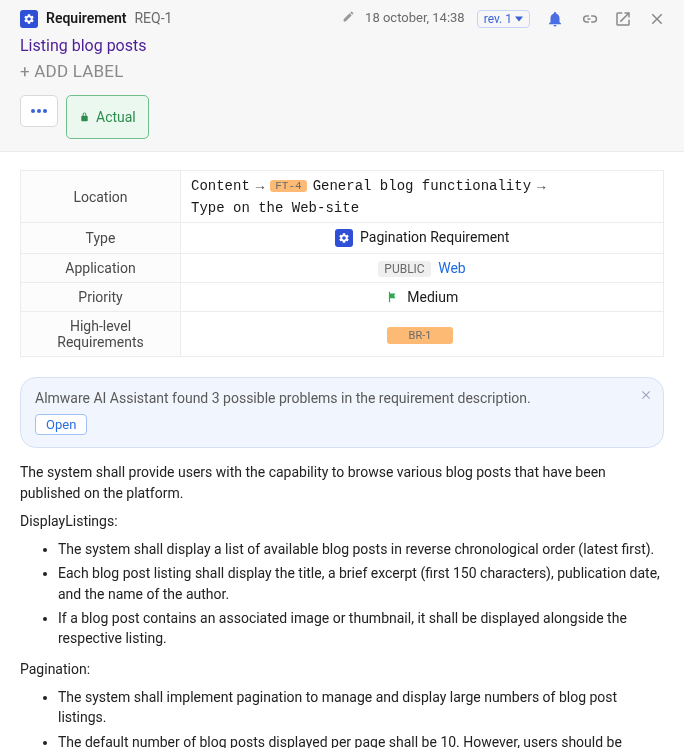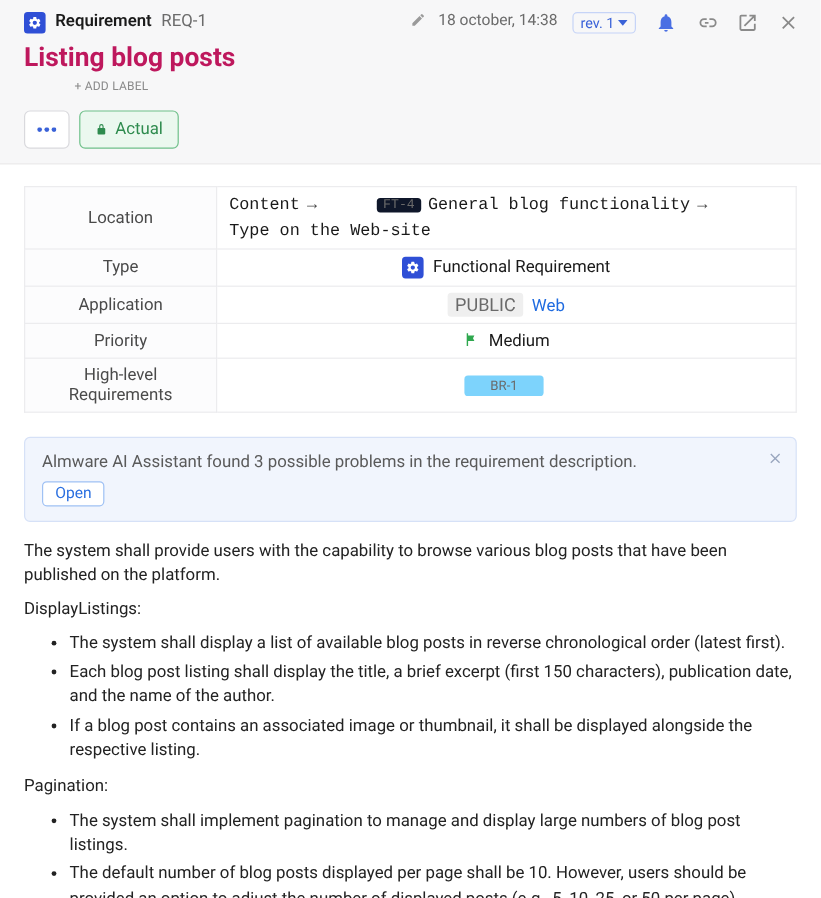--- a/index.html
+++ b/index.html
@@ -58,31 +58,30 @@
   }
   .rev-badge svg { width: 8px; height: 8px; fill: #3a62d8; }
   .hdr-icon {
     width: 18px; height: 18px;
     fill: #8a8a8a;
     margin-left: 8px;
     cursor: pointer;
   }
   .hdr-icon.bell { fill: #4a6fe3; }
   .title {
-    font-size: 22px;
-    font-weight: 700;
+    font-size: 16px;
+    font-weight: 400;
     margin-top: 8px;
-    color: #be185d;
+    color: #4c1d95;
   }
   .add-label {
-    font-size: 10px;
+    font-size: 17px;
     color: #8a8a8a;
     margin-top: 6px;
     letter-spacing: 0.2px;
-    margin-left: 42px;
   }
   .btn-row {
     display: flex;
     gap: 8px;
     margin-top: 14px;
   }
   .btn-more {
     border: 1px solid #d9d9dd;
     background: #fff;
     border-radius: 5px;
@@ -91,21 +90,21 @@
     align-items: center;
     justify-content: center;
     cursor: pointer;
   }
   .btn-more svg { width: 16px; height: 4px; fill: #3a62d8; }
   .btn-actual {
     border: 1px solid #6fc08a;
     background: #ebf8ef;
     border-radius: 5px;
     padding: 0 12px;
-    height: 32px;
+    height: 44px;
     display: inline-flex;
     align-items: center;
     gap: 6px;
     color: #2e8b4e;
     font-size: 14px;
     cursor: pointer;
   }
   .btn-actual svg { width: 11px; height: 12px; fill: #2e8b4e; }
 
   .props {
@@ -120,62 +119,61 @@
     text-align: center;
   }
   .props td.key {
     width: 160px;
     color: #4a4a4a;
     background: #fcfcfd;
   }
   .crumb { display: inline-flex; align-items: center; gap: 6px; flex-wrap: wrap; font-family: Liberation Mono, monospace;}
   .arrow { color: #4a4a4a; }
   .tag-ft {
-    background: #0f172a;
+    background: #fdba74;
     border-radius: 3px;
     padding: 0 5px;
     font-size: 11px;
     color: #6a6a6a;
-    margin-left: 44px;
   }
   .mini-icon {
     width: 18px; height: 18px;
     background: #2f4fd6;
     border-radius: 3px;
     display: inline-flex;
     align-items: center;
     justify-content: center;
     margin-right: 4px;
     vertical-align: middle;
   }
   .mini-icon svg { width: 12px; height: 12px; fill: #fff; }
   .pill-public {
     background: #efefef;
     border-radius: 3px;
     padding: 1px 6px;
-    font-size: 15px;
+    font-size: 12px;
     color: #6a6a6a;
     margin-right: 4px;
   }
   .link-blue { color: #1f6be0; }
   .flag-green { width: 14px; height: 14px; fill: #2fa84f; margin-right: 4px; vertical-align: -2px;}
   .pill-gray {
-    background: #7dd3fc;
+    background: #fdba74;
     border-radius: 3px;
     padding: 2px 22px;
     font-size: 11px;
     color: #6a6a6a;
     margin-right: 4px;
   }
 
   .ai-box {
     margin: 14px 20px 14px 20px;
     border: 1px solid #d6e1f7;
     background: #f1f5fd;
-    border-radius: 5px;
+    border-radius: 16px;
     padding: 12px 14px 12px 14px;
     position: relative;
   }
   .ai-box .close {
     position: absolute;
     right: 10px; top: 10px;
     width: 14px; height: 14px;
     fill: #9aa7bf;
     cursor: pointer;
   }
@@ -273,21 +271,21 @@
       </td>
     </tr>
     <tr>
       <td class="key">Type</td>
       <td>
         <span class="mini-icon">
           <svg viewBox="0 0 24 24">
                 <path d="M19.14,12.94a7.07,7.07,0,0,0,0-1.88l2-1.55a.5.5,0,0,0,.12-.64l-1.9-3.29a.5.5,0,0,0-.61-.22l-2.35.94a7,7,0,0,0-1.62-.94L14.5,2.81A.5.5,0,0,0,14,2.4H10a.5.5,0,0,0-.49.41L9.23,5.36a7,7,0,0,0-1.62.94L5.26,5.36a.5.5,0,0,0-.61.22l-1.9,3.29a.5.5,0,0,0,.12.64l2,1.55a7.07,7.07,0,0,0,0,1.88l-2,1.55a.5.5,0,0,0-.12.64l1.9,3.29a.5.5,0,0,0,.61.22l2.35-.94a7,7,0,0,0,1.62.94l.28,2.55A.5.5,0,0,0,10,21.6h4a.5.5,0,0,0,.49-.41l.28-2.55a7,7,0,0,0,1.62-.94l2.35.94a.5.5,0,0,0,.61-.22l1.9-3.29a.5.5,0,0,0-.12-.64ZM12,15.6A3.6,3.6,0,1,1,15.6,12,3.6,3.6,0,0,1,12,15.6Z"></path>
               </svg>
         </span>
-        <span>Functional Requirement</span>
+        <span>Pagination Requirement</span>
       </td>
     </tr>
     <tr>
       <td class="key">Application</td>
       <td>
         <span class="pill-public">PUBLIC</span>
         <span class="link-blue">Web</span>
       </td>
     </tr>
     <tr>

